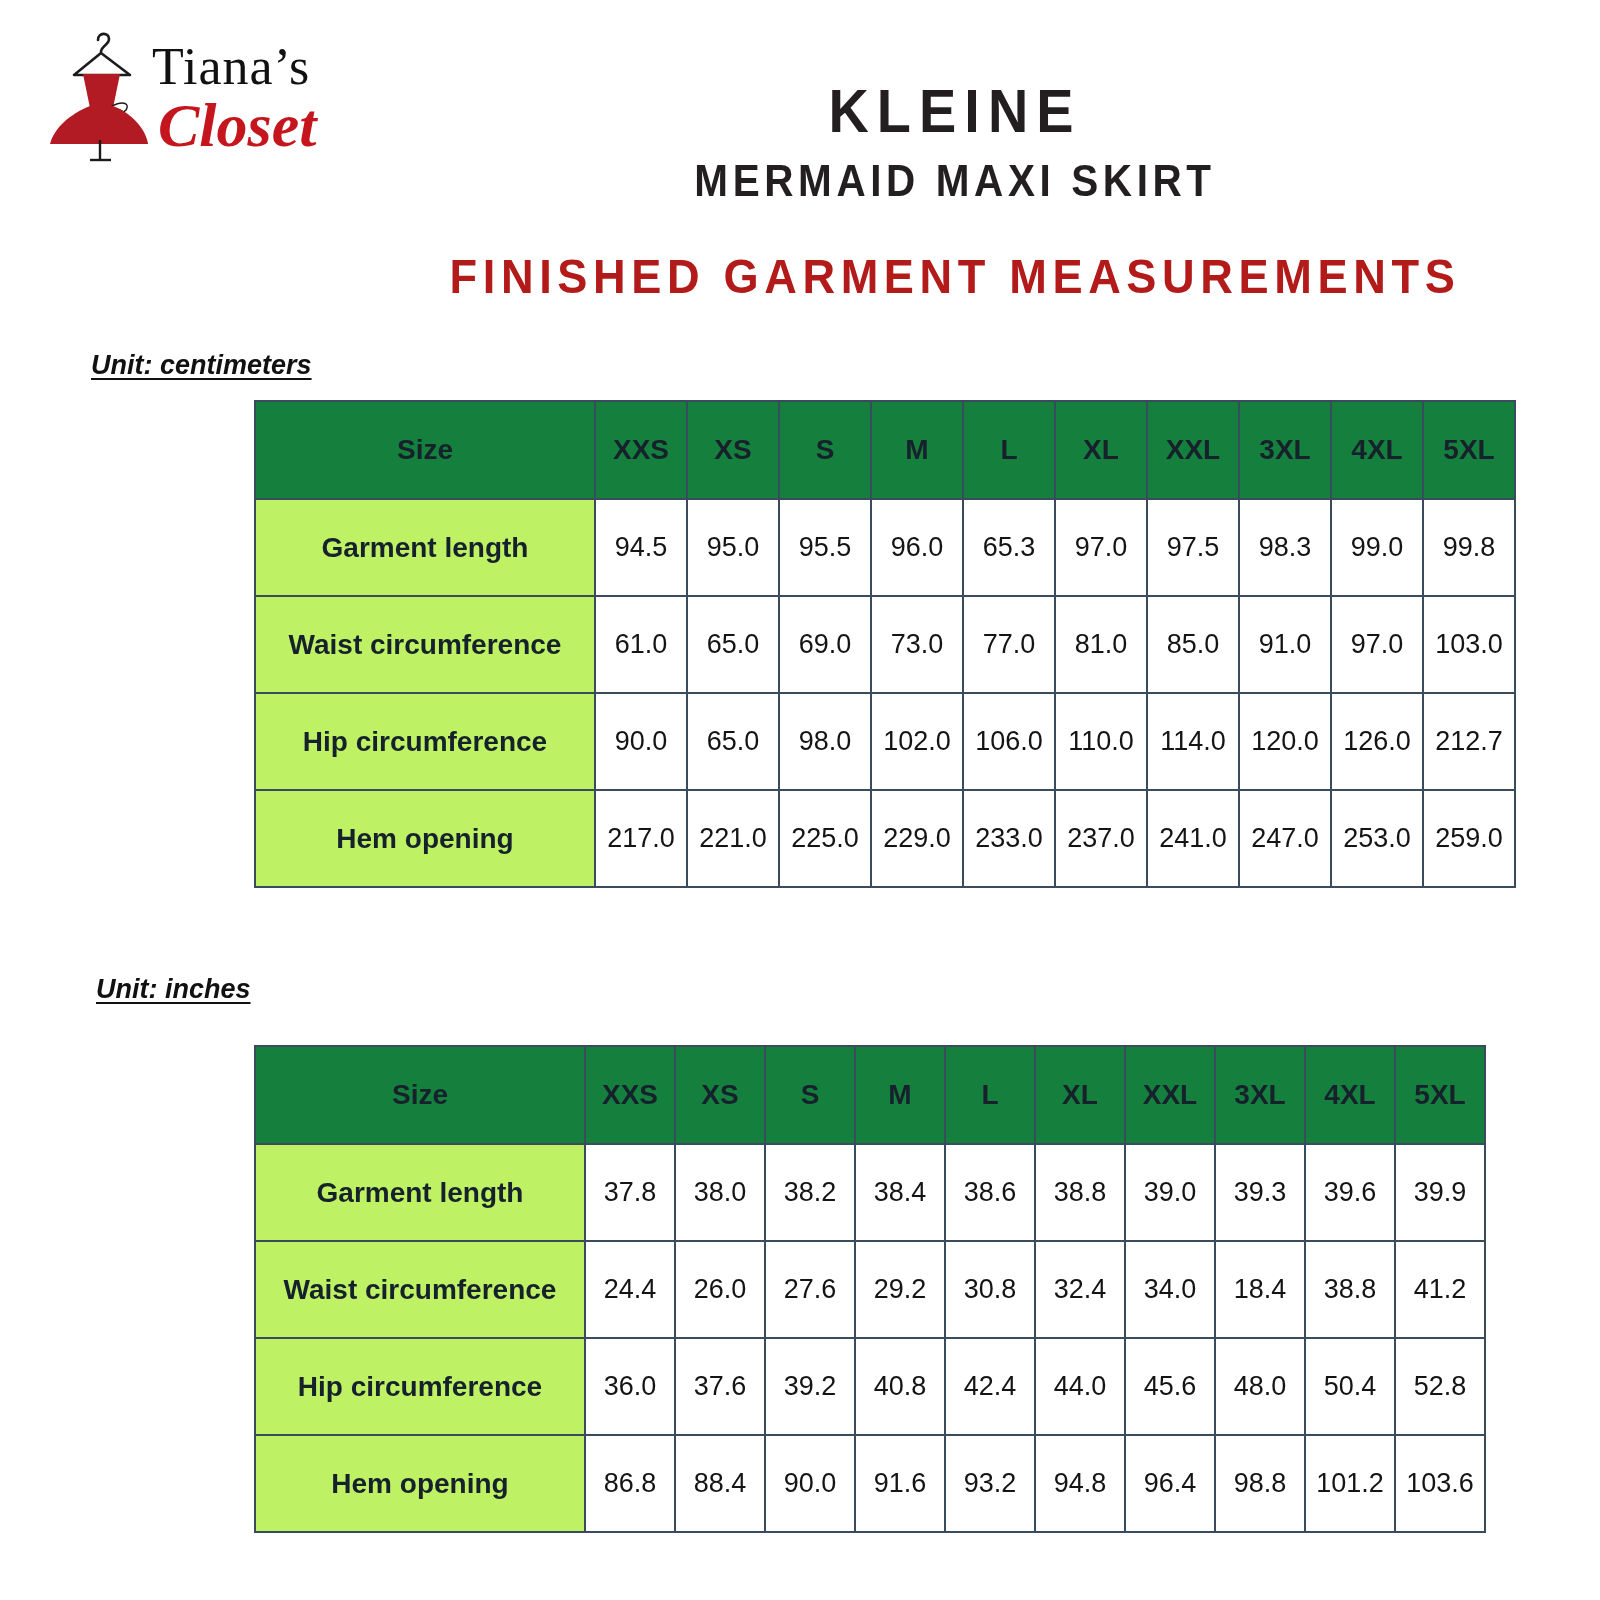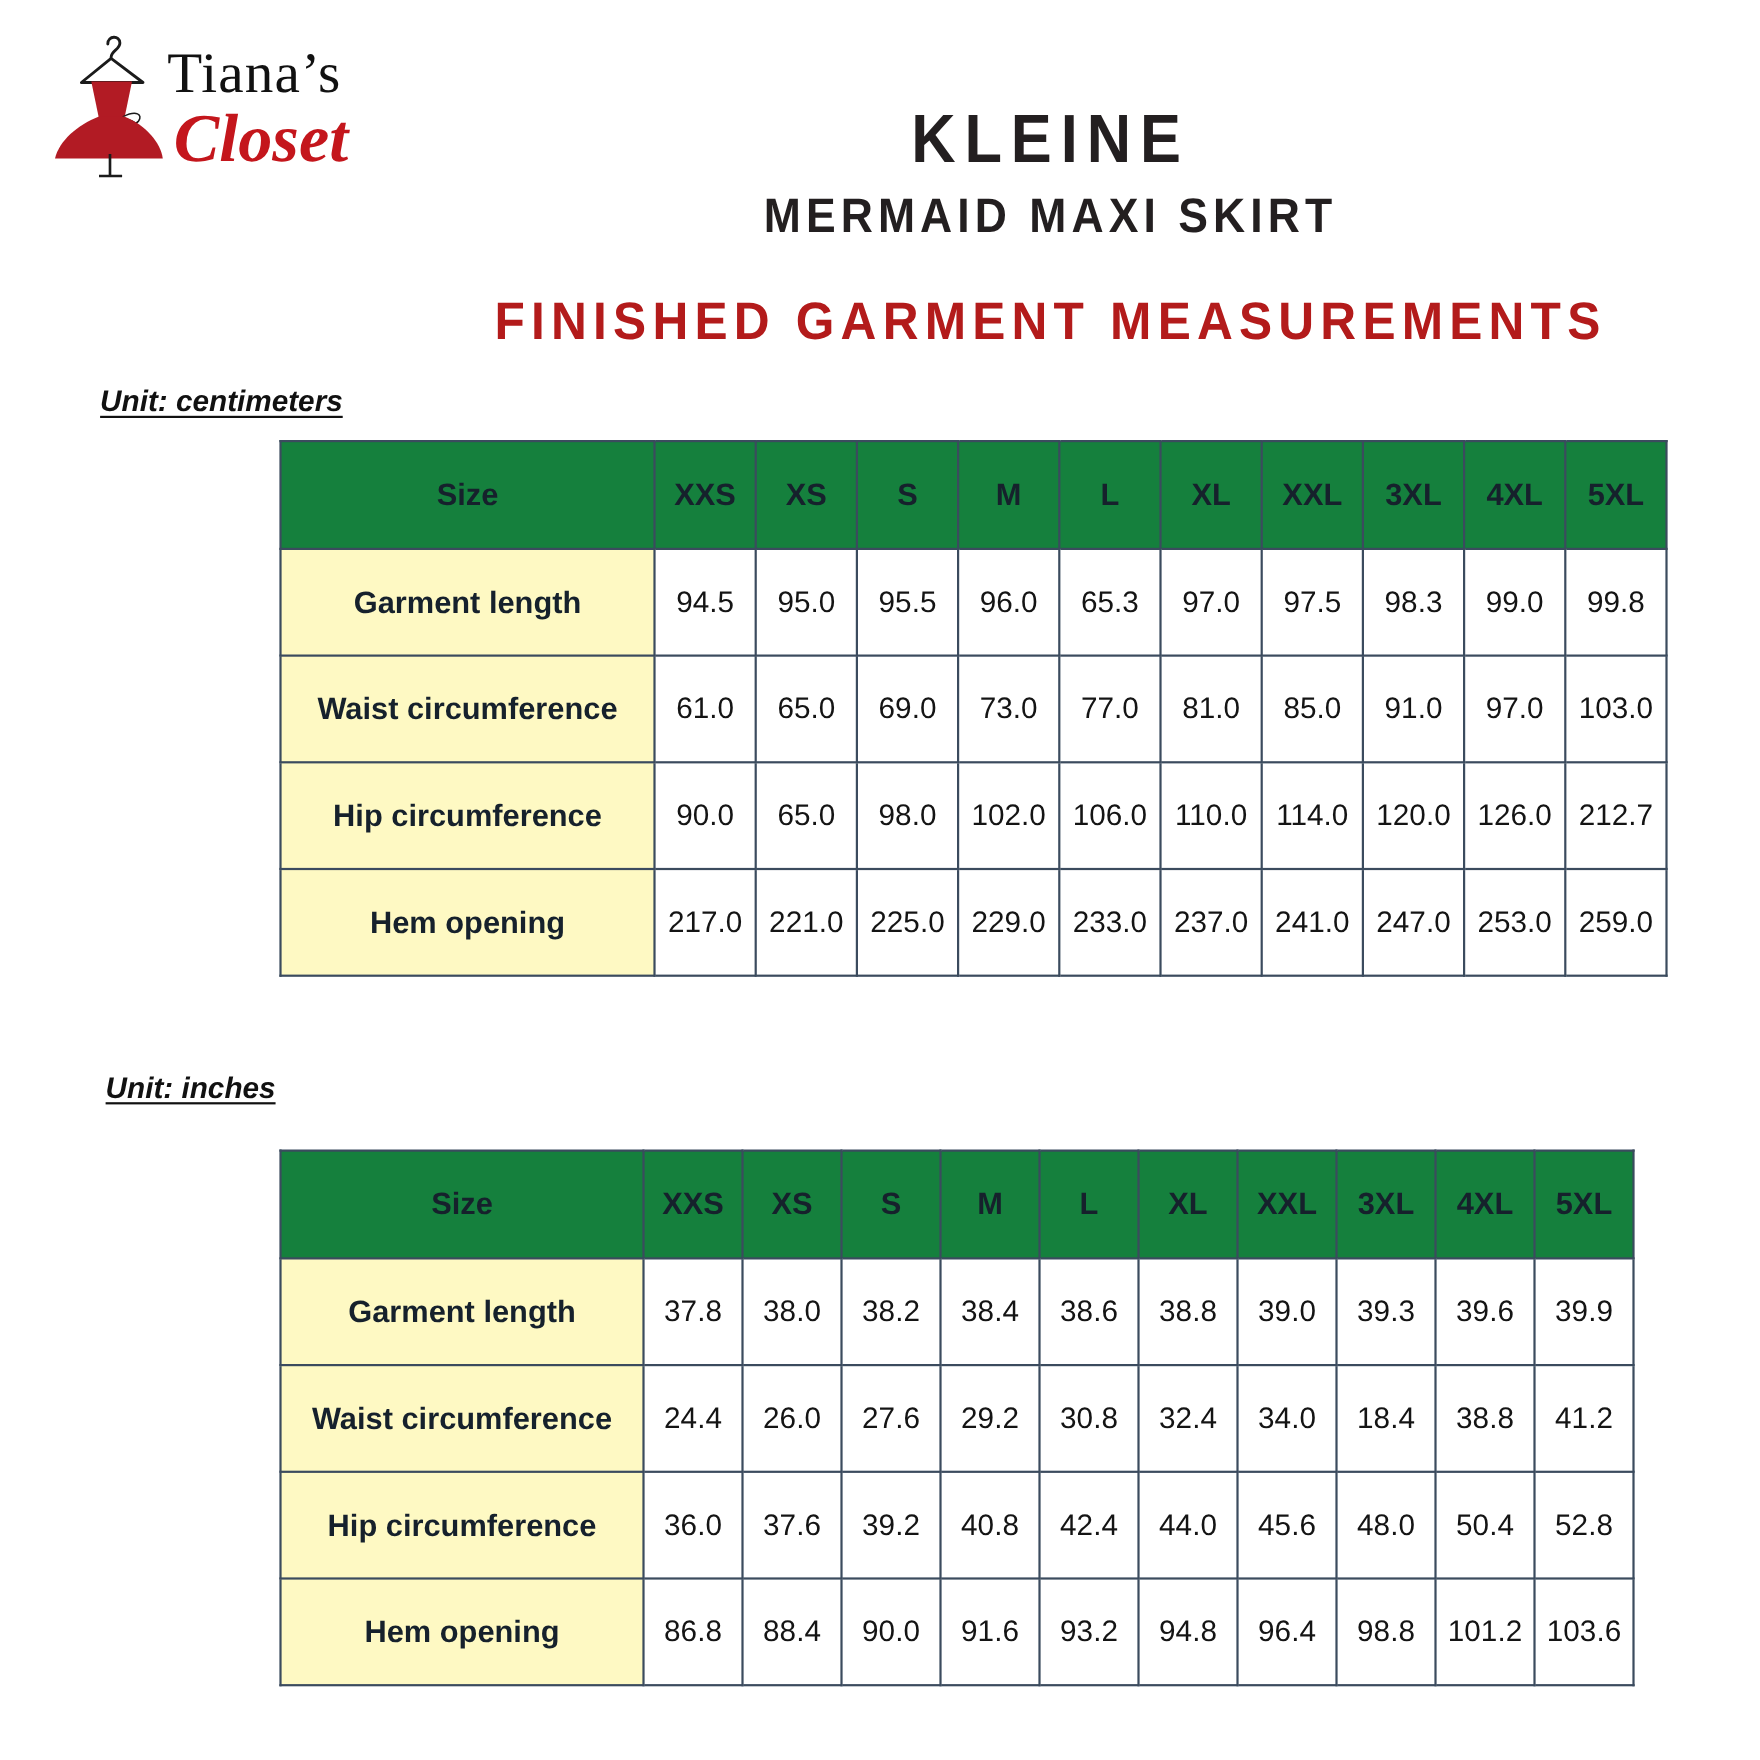--- a/index.html
+++ b/index.html
@@ -27,21 +27,20 @@
   }
   .logo-svg { display: block; }
 
   
   .title-wrap {
     position: absolute;
     left: 330px;
     top: 78px;
     width: 1250px;
     text-align: center;
-    margin-top: 16px;
   }
   .title-main {
     font-family: "Liberation Sans", sans-serif;
     font-size: 62px;
     font-weight: bold;
     letter-spacing: 9px;
     color: #231f20;
     line-height: 1.05;
     margin: 0;
     transform: scaleX(0.9);
@@ -101,21 +100,21 @@
   }
   .size-table th.corner,
   .size-table th.size-head {
     background: #15803d;
     height: 98px;
     font-size: 28px;
     font-weight: bold;
     color: #16212c;
   }
   .size-table td.row-label {
-    background: #fef9c3;
+    background: #bef264;
     height: 97px;
     font-size: 28px;
     font-weight: bold;
     color: #16212c;
     margin-left: 39px;
   }
   .size-table td.val {
     background: #ffffff;
     height: 97px;
     font-size: 27px;

